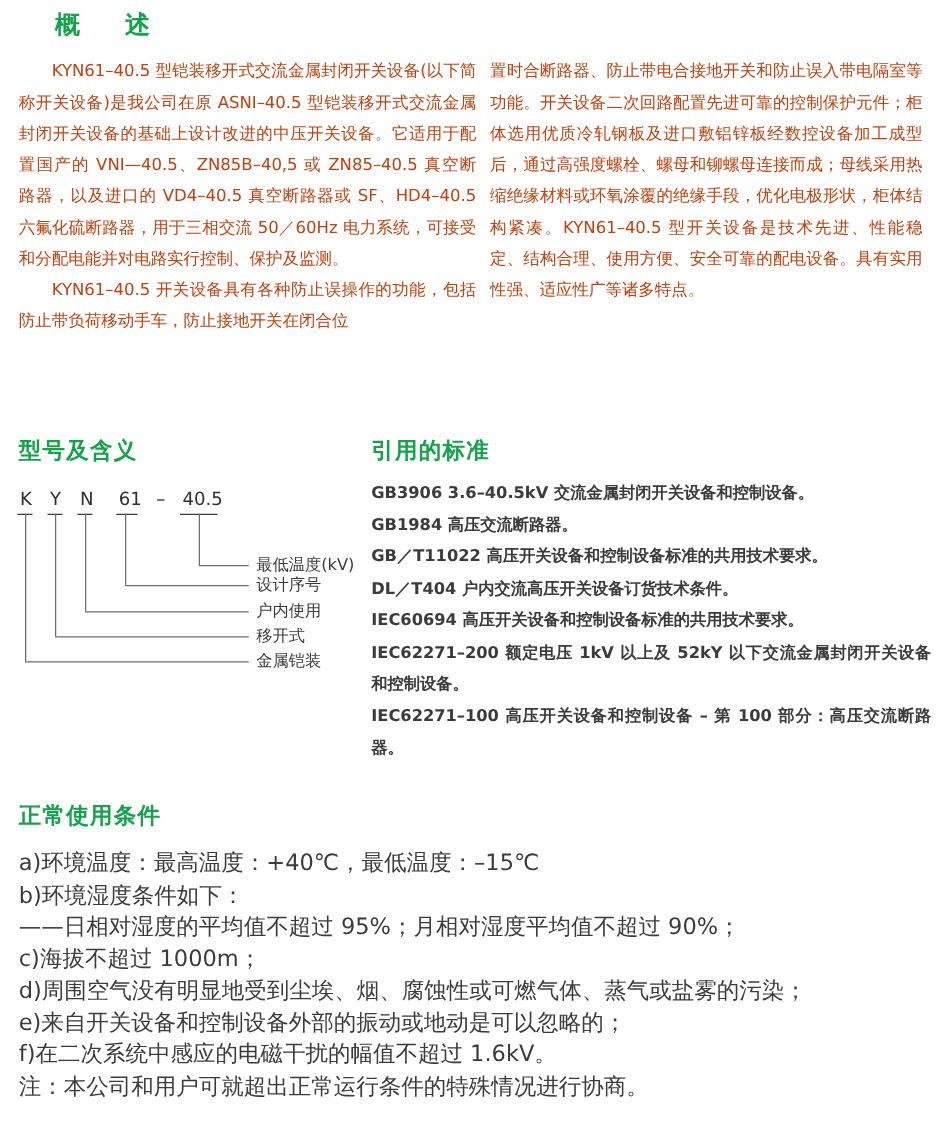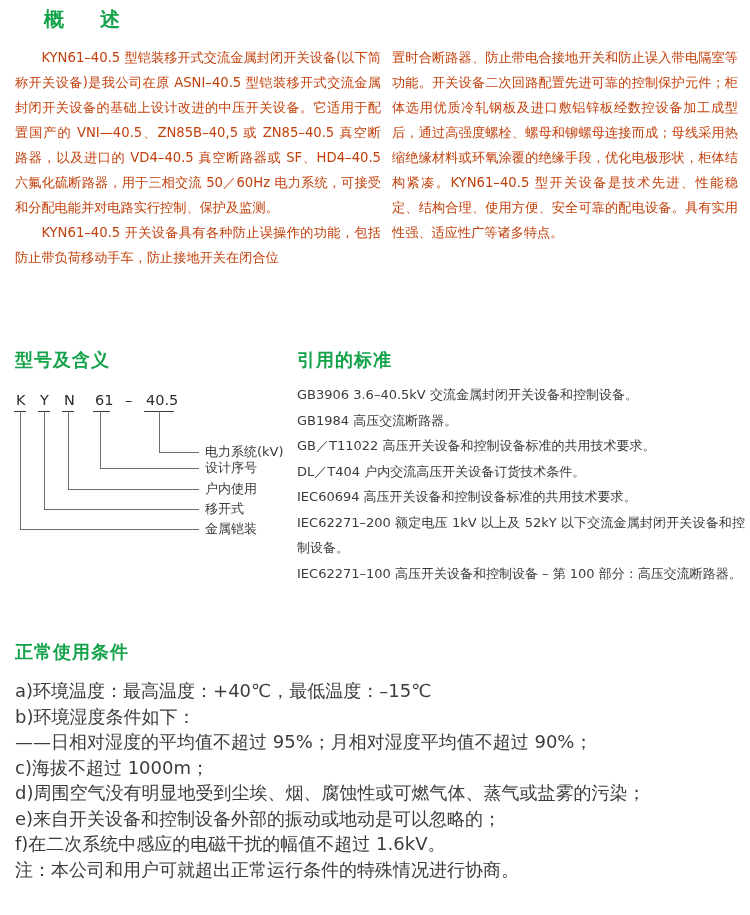--- a/index.html
+++ b/index.html
@@ -39,21 +39,21 @@
   .code-ul{position:absolute;height:1px;background:#3a3a3a;}
   .vline{position:absolute;width:1px;background:#6d6d6d;}
   .hline{position:absolute;height:1px;background:#6d6d6d;}
   .diag-label{
     position:absolute;font-size:13px;color:#3b3b3b;white-space:nowrap;
   }
 
   
   #standards-list{
     position:absolute;left:297px;top:382px;width:448px;
-    font-size:13px;line-height:25.5px;color:#3b3b3b;
+    font-size:13px;line-height:25.5px;color:#3b3b3b;font-weight:bold;
   }
   #standards-list .std{margin:0;text-align:justify;text-justify:inter-ideograph;}
 
   
   #conditions-list{
     position:absolute;left:15px;top:678px;width:720px;
     font-size:18px;line-height:25.5px;color:#3b3b3b;
   }
   #conditions-list .cond{margin:0;white-space:nowrap;}
 </style>
@@ -87,21 +87,21 @@
     <div class="code-char" style="left:146px;top:2px;">40.5</div>
 
     <div class="code-ul" style="left:14px;top:21px;width:12px;"></div>
     <div class="code-ul" style="left:38px;top:21px;width:12px;"></div>
     <div class="code-ul" style="left:62px;top:21px;width:12px;"></div>
     <div class="code-ul" style="left:93px;top:21px;width:17px;"></div>
     <div class="code-ul" style="left:144px;top:21px;width:30px;"></div>
 
     <div class="vline" style="left:159px;top:21px;height:41px;"></div>
     <div class="hline" style="left:159px;top:62px;width:40px;"></div>
-    <div class="diag-label" style="left:205px;top:53px;">电力系统(kV)</div>
+    <div class="diag-label" style="left:205px;top:53px;">最低温度(kV)</div>
 
     <div class="vline" style="left:100px;top:21px;height:57px;"></div>
     <div class="hline" style="left:100px;top:78px;width:99px;"></div>
     <div class="diag-label" style="left:205px;top:69px;">设计序号</div>
 
     <div class="vline" style="left:68px;top:21px;height:78px;"></div>
     <div class="hline" style="left:68px;top:99px;width:131px;"></div>
     <div class="diag-label" style="left:205px;top:90px;">户内使用</div>
 
     <div class="vline" style="left:44px;top:21px;height:98px;"></div>

